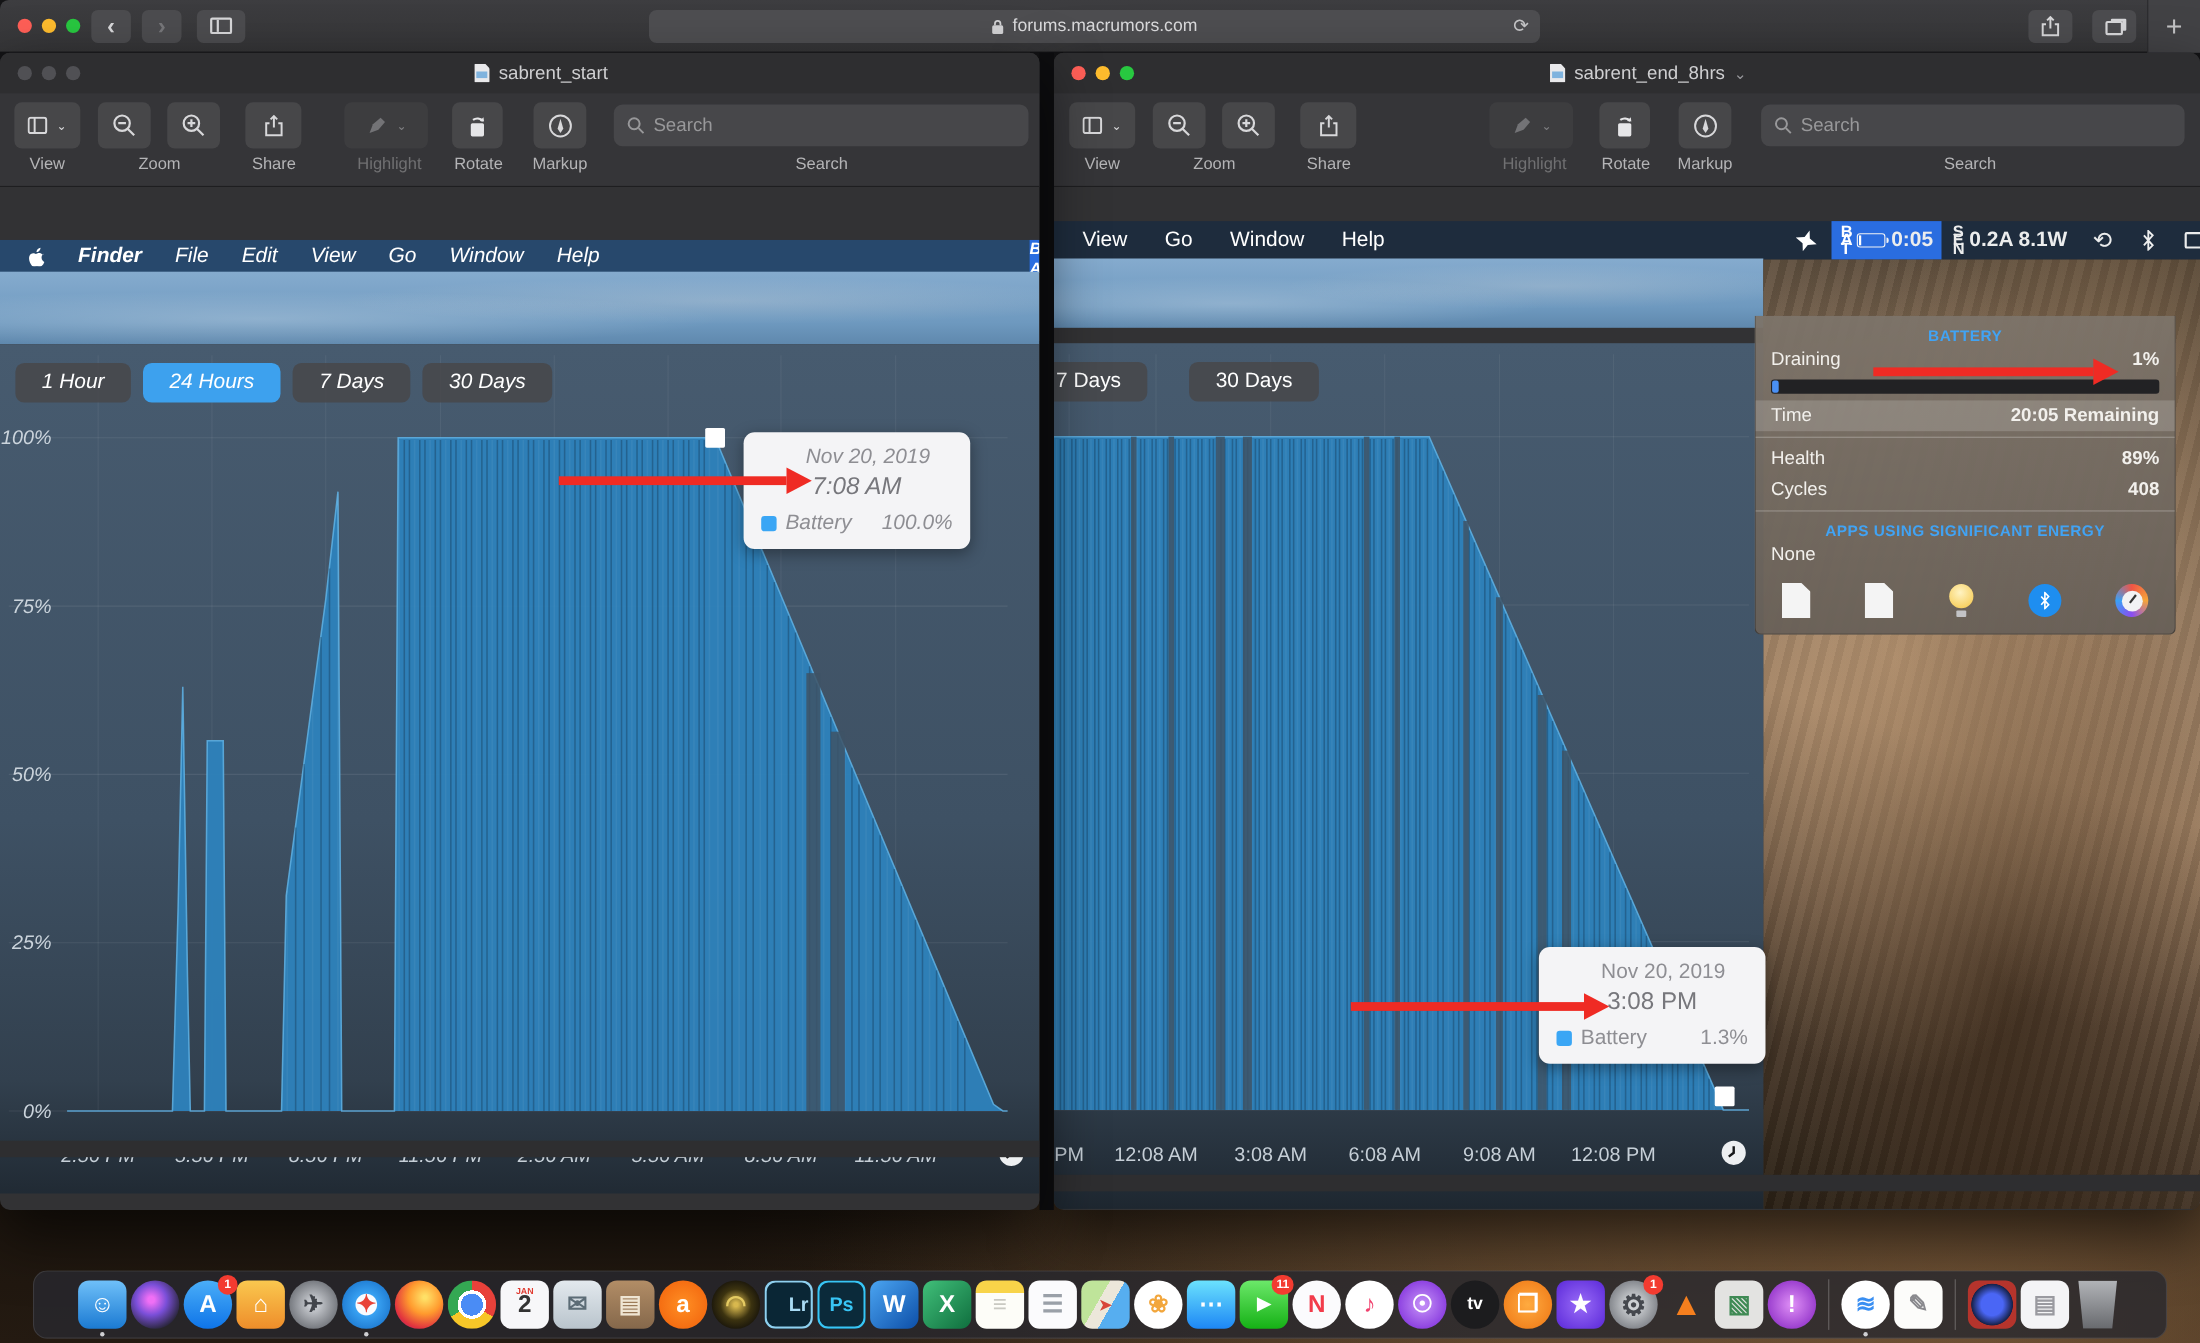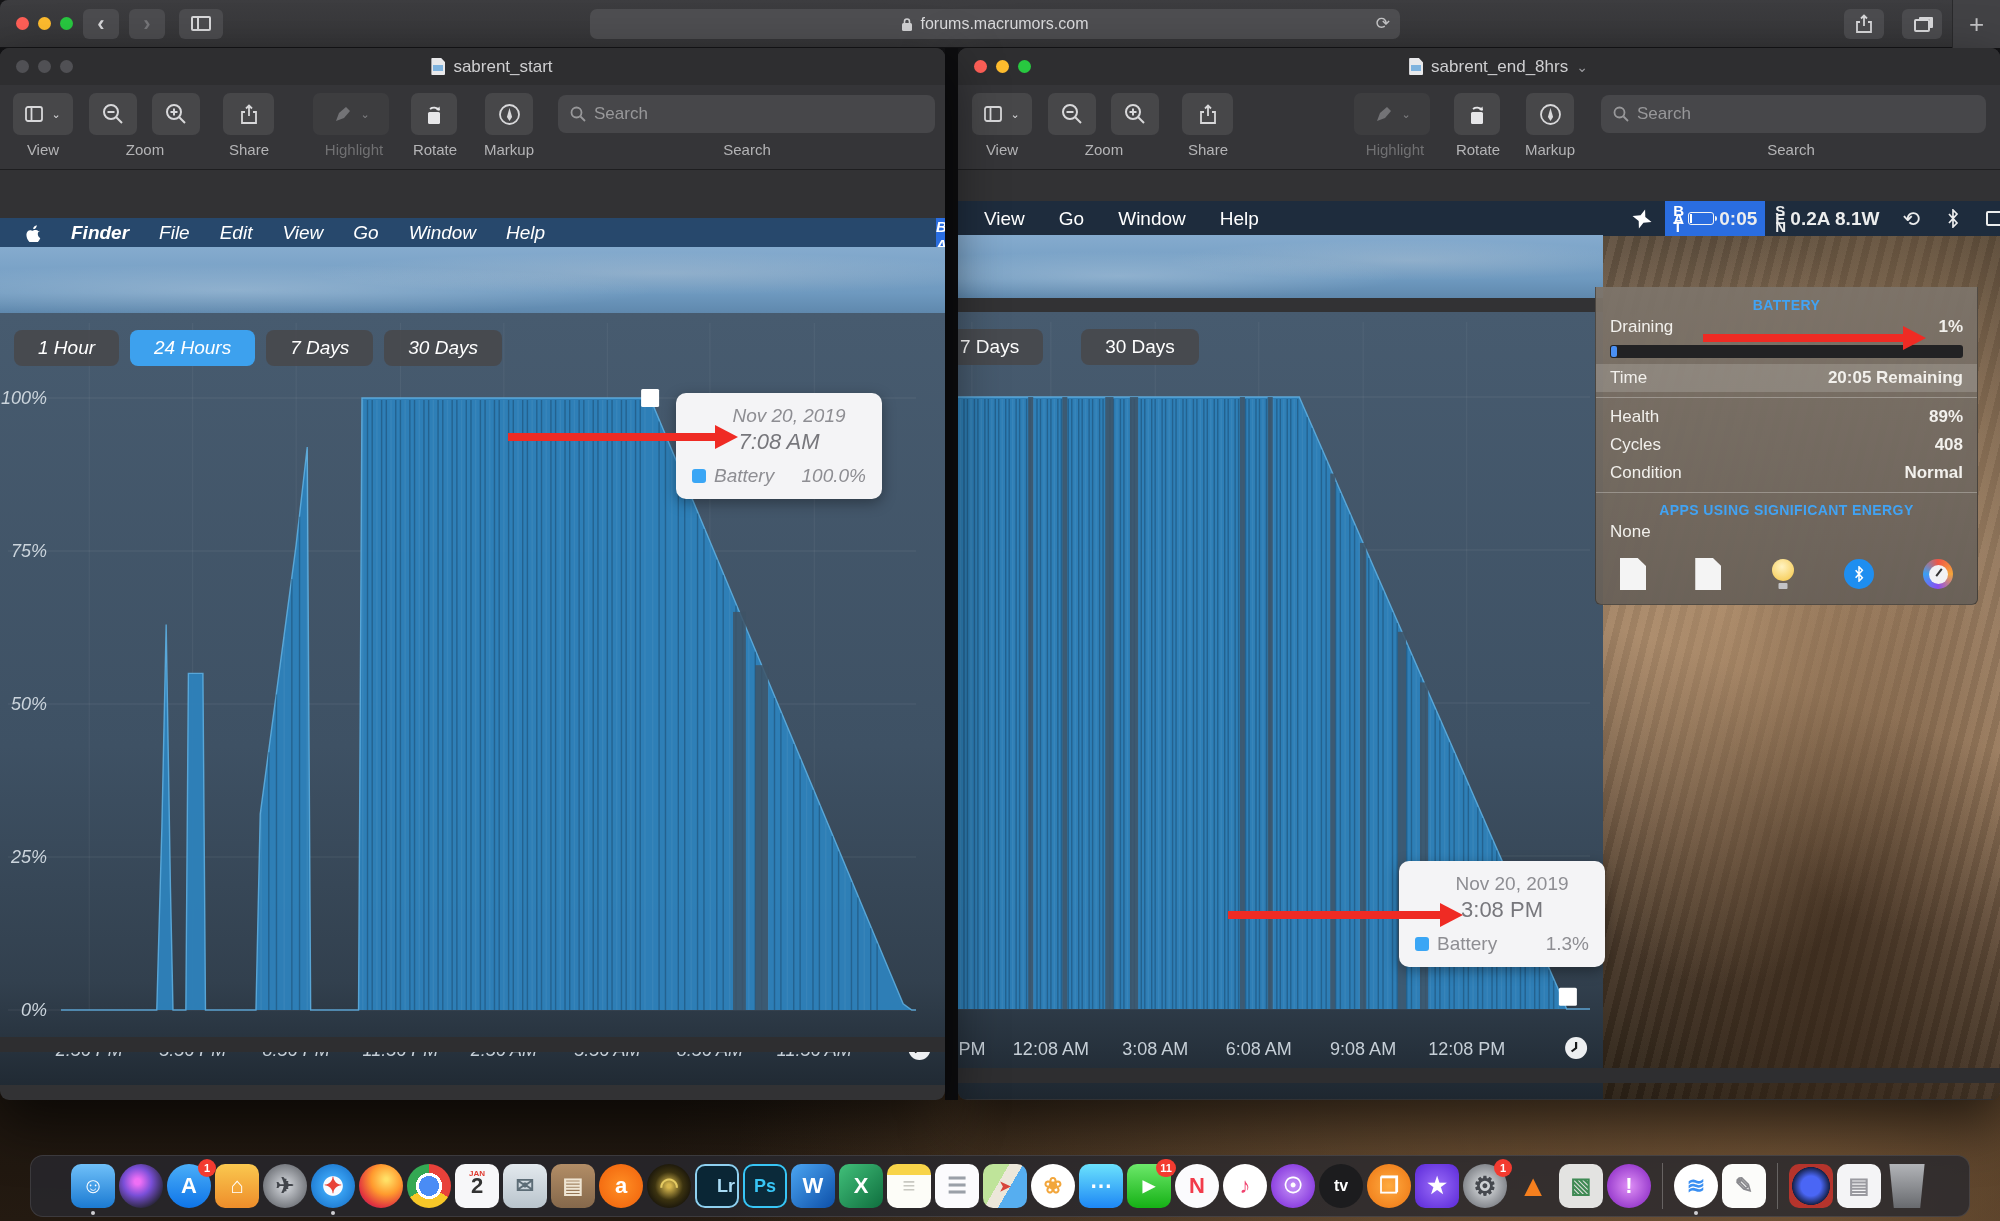--- a/index.html
+++ b/index.html
@@ -779,24 +779,20 @@
           <div>
 
           <div class="bp-row">
               <span>Health</span>
               <span class="v">89%</span>
             </div>
               <div class="bp-row">
               <span>Cycles</span>
               <span class="v">408</span>
             </div>
-              <div class="bp-row">
-              <span>Condition</span>
-              <span class="v">Normal</span>
-            </div>
             </div>
           <div class="bp-sep"></div>
           <div class="bp-header" style="padding-top:4px;">APPS USING SIGNIFICANT ENERGY</div>
           <div class="bp-row">
             <span>None</span>
           </div>
           <div class="bp-icons">
             <div class="bpi-doc"></div>
             <div class="bpi-doc"></div>
             <div class="bpi-bulb">

